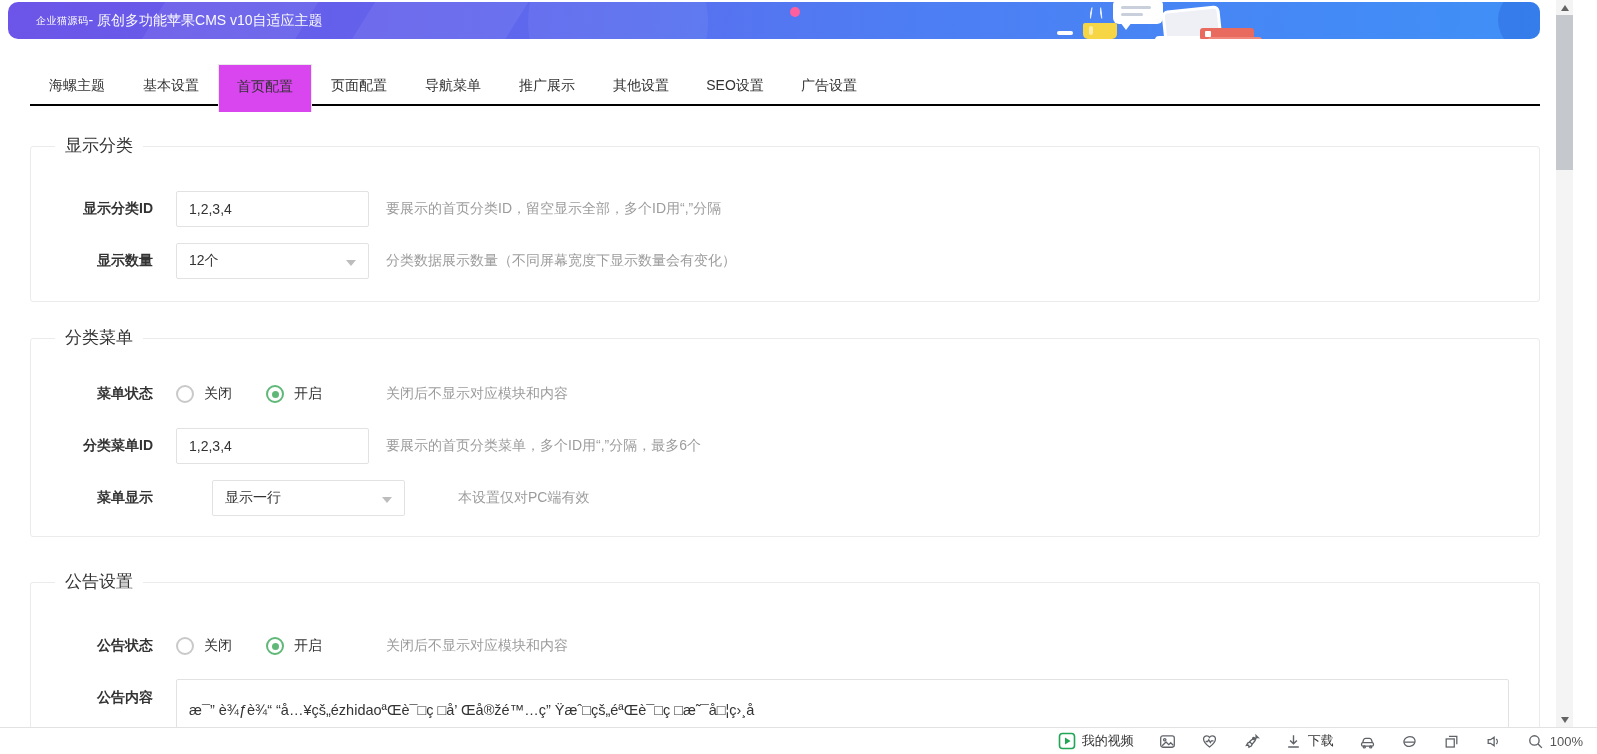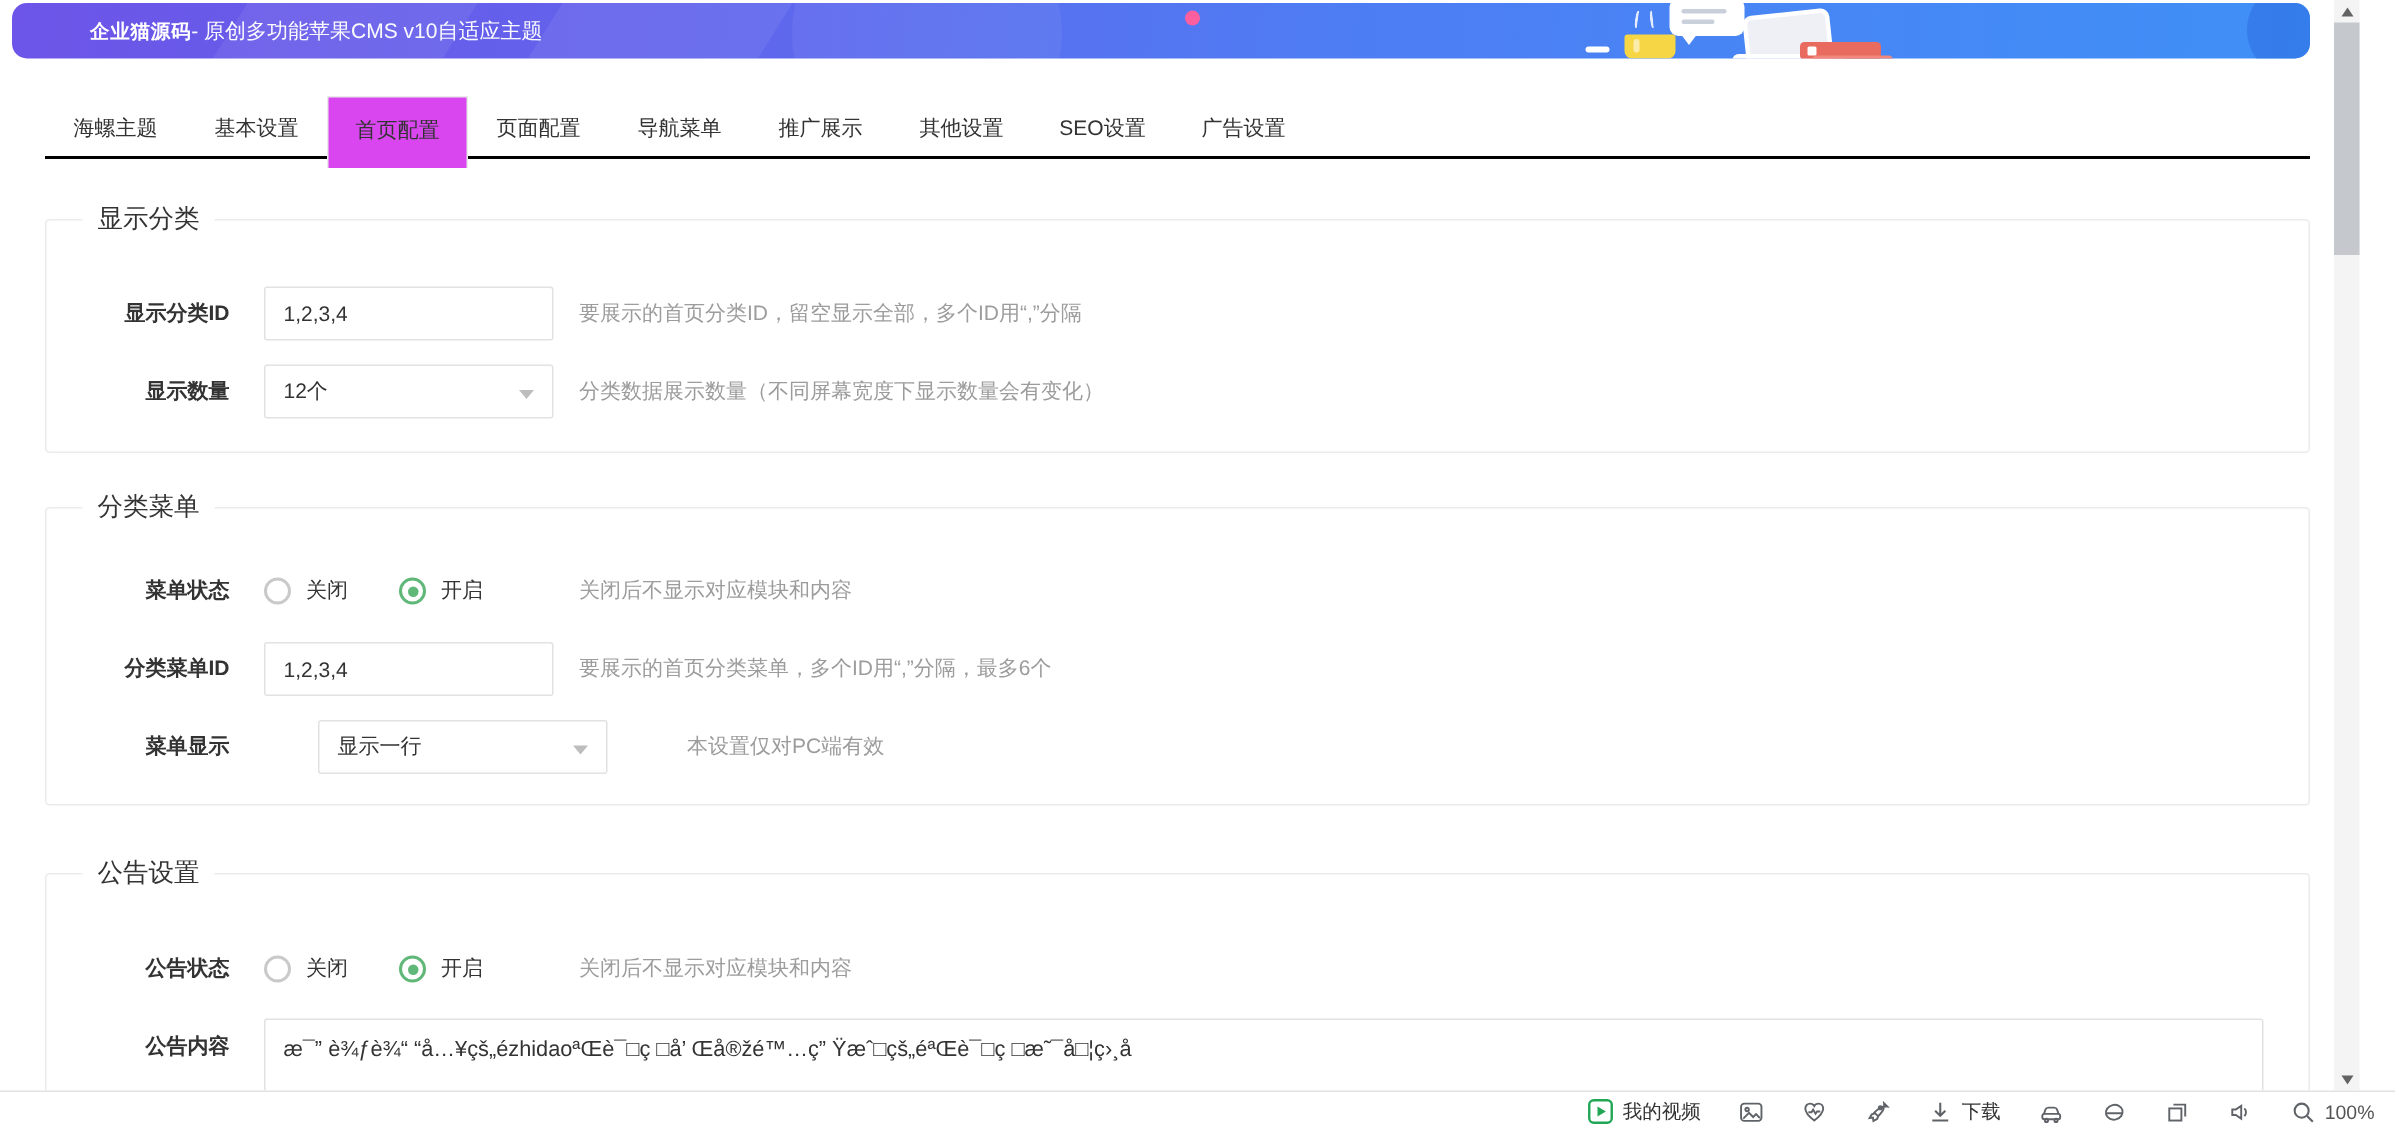--- a/index.html
+++ b/index.html
@@ -5,21 +5,21 @@
   * { margin:0; padding:0; box-sizing:border-box; }
   html,body { background:#fff; }
   body { font-family:"Liberation Sans","DejaVu Sans",sans-serif; }
   .page { position:relative; width:1597px; height:754px; background:#fff; overflow:hidden; }
 
   
   .banner { position:absolute; left:8px; top:2px; width:1532px; height:37px;
     background:linear-gradient(95deg,#6c55e8 0%,#6263ec 28%,#4e7df3 58%,#3f90f7 100%);
     border-radius:10px; overflow:hidden; }
   .banner-title { position:absolute; left:28px; top:0; height:37px; display:flex; align-items:center; color:#fff; white-space:nowrap; }
-  .banner-title b { font-size:13px; font-weight:700; letter-spacing:.5px;margin-left:24px; }
+  .banner-title b { font-size:10px; font-weight:400; letter-spacing:.5px; }
   .banner-title span { font-size:14px; opacity:.97; }
   .banner-version { position:absolute; right:26px; top:0; height:37px; display:flex; align-items:center; color:#fff; font-size:13.5px;margin-top:32px; }
   
   .deco { position:absolute; }
   .streak { width:130px; height:220px; background:rgba(255,255,255,.07); transform:rotate(32deg); top:-80px; }
   .big-circle { width:180px; height:180px; border-radius:50%; background:rgba(255,255,255,.06); top:-70px; left:520px; }
   .pink-dot { left:782px; top:5px; width:10px; height:10px; border-radius:50%; background:#ff5f9e; }
   .blue-blob { left:1490px; top:-14px; width:64px; height:64px; border-radius:50%; background:rgba(46,110,225,.55); }
   .dash { left:1049px; top:29px; width:16px; height:4px; border-radius:2px; background:#fff; }
   .mug { left:1075px; top:21px; width:34px; height:16px; background:#f6d645; border-radius:2px 2px 5px 5px; }
@@ -49,21 +49,21 @@
   .t-input { width:193px; height:36px; border:1px solid #e2e2e2; border-radius:2px; padding:0 12px; font-size:14px; color:#333; font-family:"Liberation Sans","DejaVu Sans",sans-serif; outline:none; background:#fff; }
   .t-select { position:relative; width:193px; height:36px; border:1px solid #e2e2e2; border-radius:2px; background:#fff; display:flex; align-items:center; padding:0 12px; font-size:14px; color:#333; cursor:pointer; }
   .t-select .arrow { position:absolute; right:12px; top:16px; width:0; height:0; border-left:5px solid transparent; border-right:5px solid transparent; border-top:6px solid #bdbdbd; }
   .hint { margin-left:17px; font-size:14px; color:#9c9c9c; white-space:nowrap; }
   .radio-group { display:flex; align-items:center; }
   .radio-opt { display:flex; align-items:flex-end; margin-right:34px; cursor:pointer; }
   .radio-dot { width:18px; height:18px; border-radius:50%; border:2px solid #c9c9c9; background:#fff; position:relative; }
   .radio-opt.checked .radio-dot { border-color:#5FB878; }
   .radio-opt.checked .radio-dot::after { content:""; position:absolute; left:3.5px; top:3.5px; width:7px; height:7px; border-radius:50%; background:#5FB878; }
   .radio-label { margin-left:10px; font-size:14px; color:#333; }
-  .t-textarea { width:1333px; height:64px; border:1px solid #e2e2e2; border-radius:2px; padding:12px 12px; font-size:14.5px; color:#333; resize:none; outline:none; font-family:"Liberation Sans","DejaVu Sans",sans-serif; }
+  .t-textarea { width:1333px; height:64px; border:1px solid #e2e2e2; border-radius:2px; padding:22px 12px; font-size:14.5px; color:#333; resize:none; outline:none; font-family:"Liberation Sans","DejaVu Sans",sans-serif; }
   .row.top-align { align-items:flex-start; }
   .row.top-align .row-label { line-height:36px; }
 
   #sec1 { top:146px; height:156px; }
   #sec1 .r1 { top:44px; } #sec1 .r2 { top:96px; }
   #sec2 { top:338px; height:199px; }
   #sec2 .r1 { top:37px; } #sec2 .r2 { top:89px; } #sec2 .r3 { top:141px;gap:36px; }
   #sec3 { top:582px; height:164px; border-bottom:none; }
   #sec3 .r1 { top:45px; } #sec3 .r2 { top:96px; }
 

